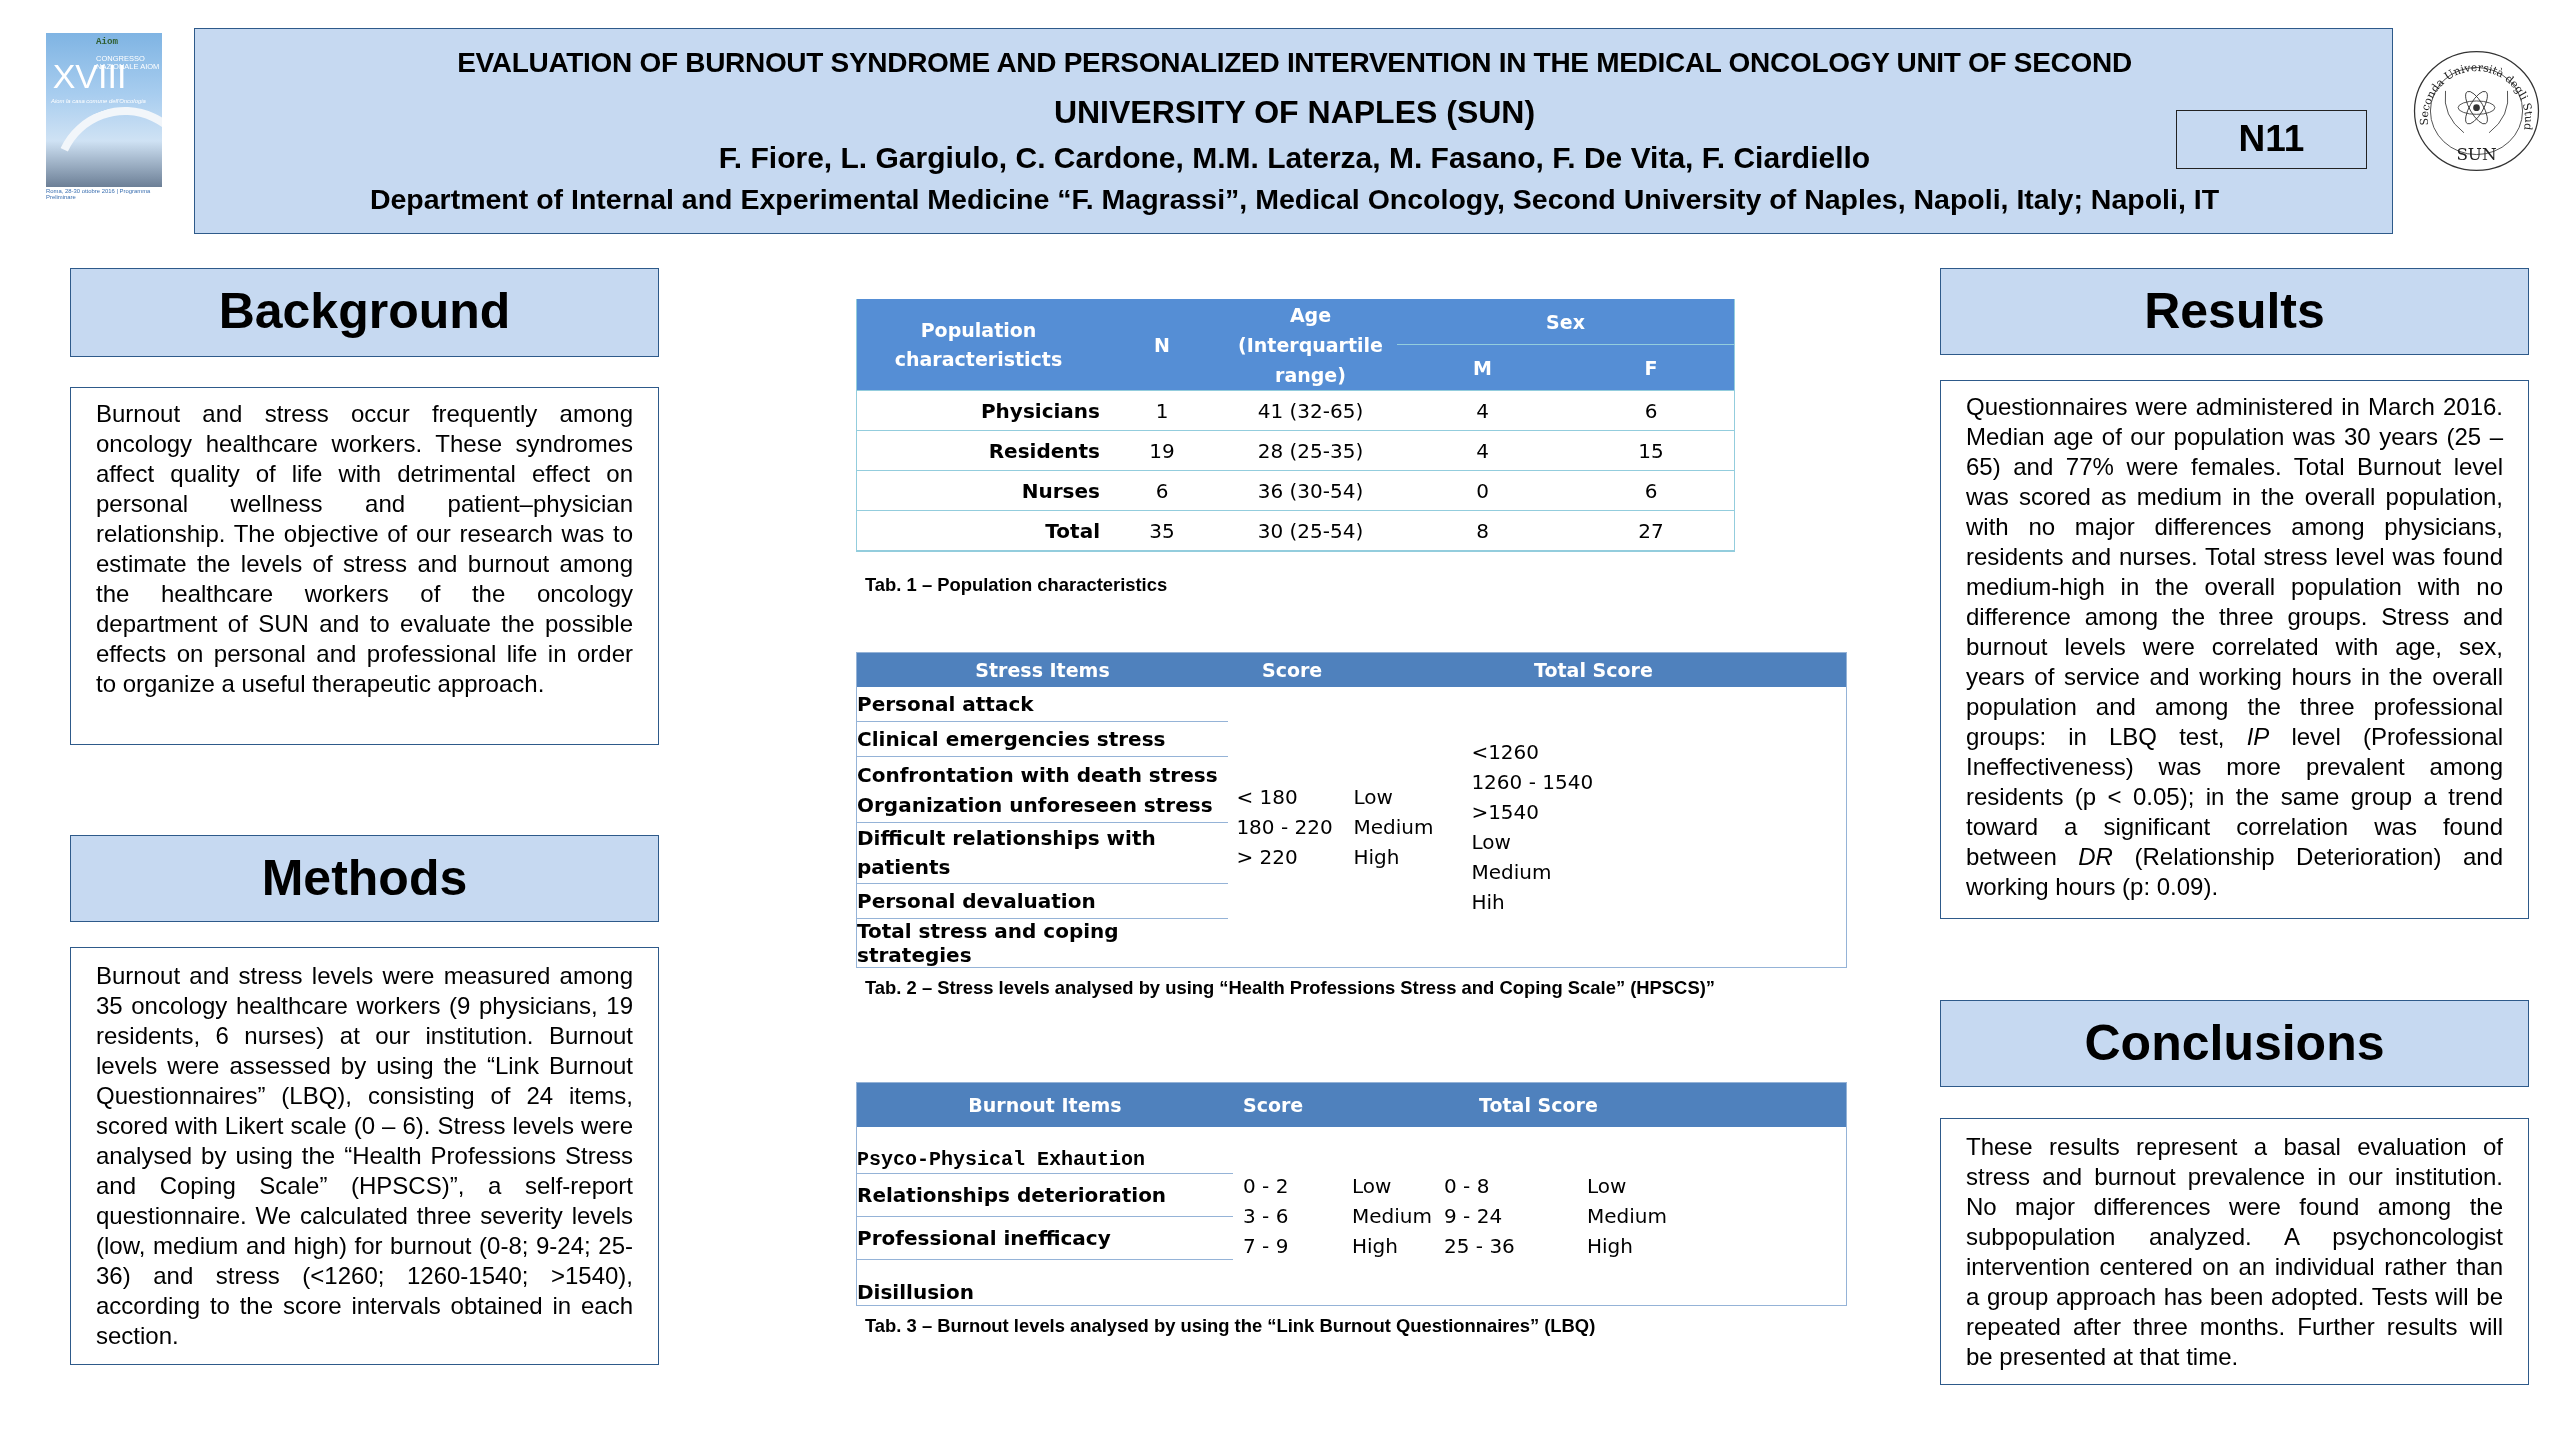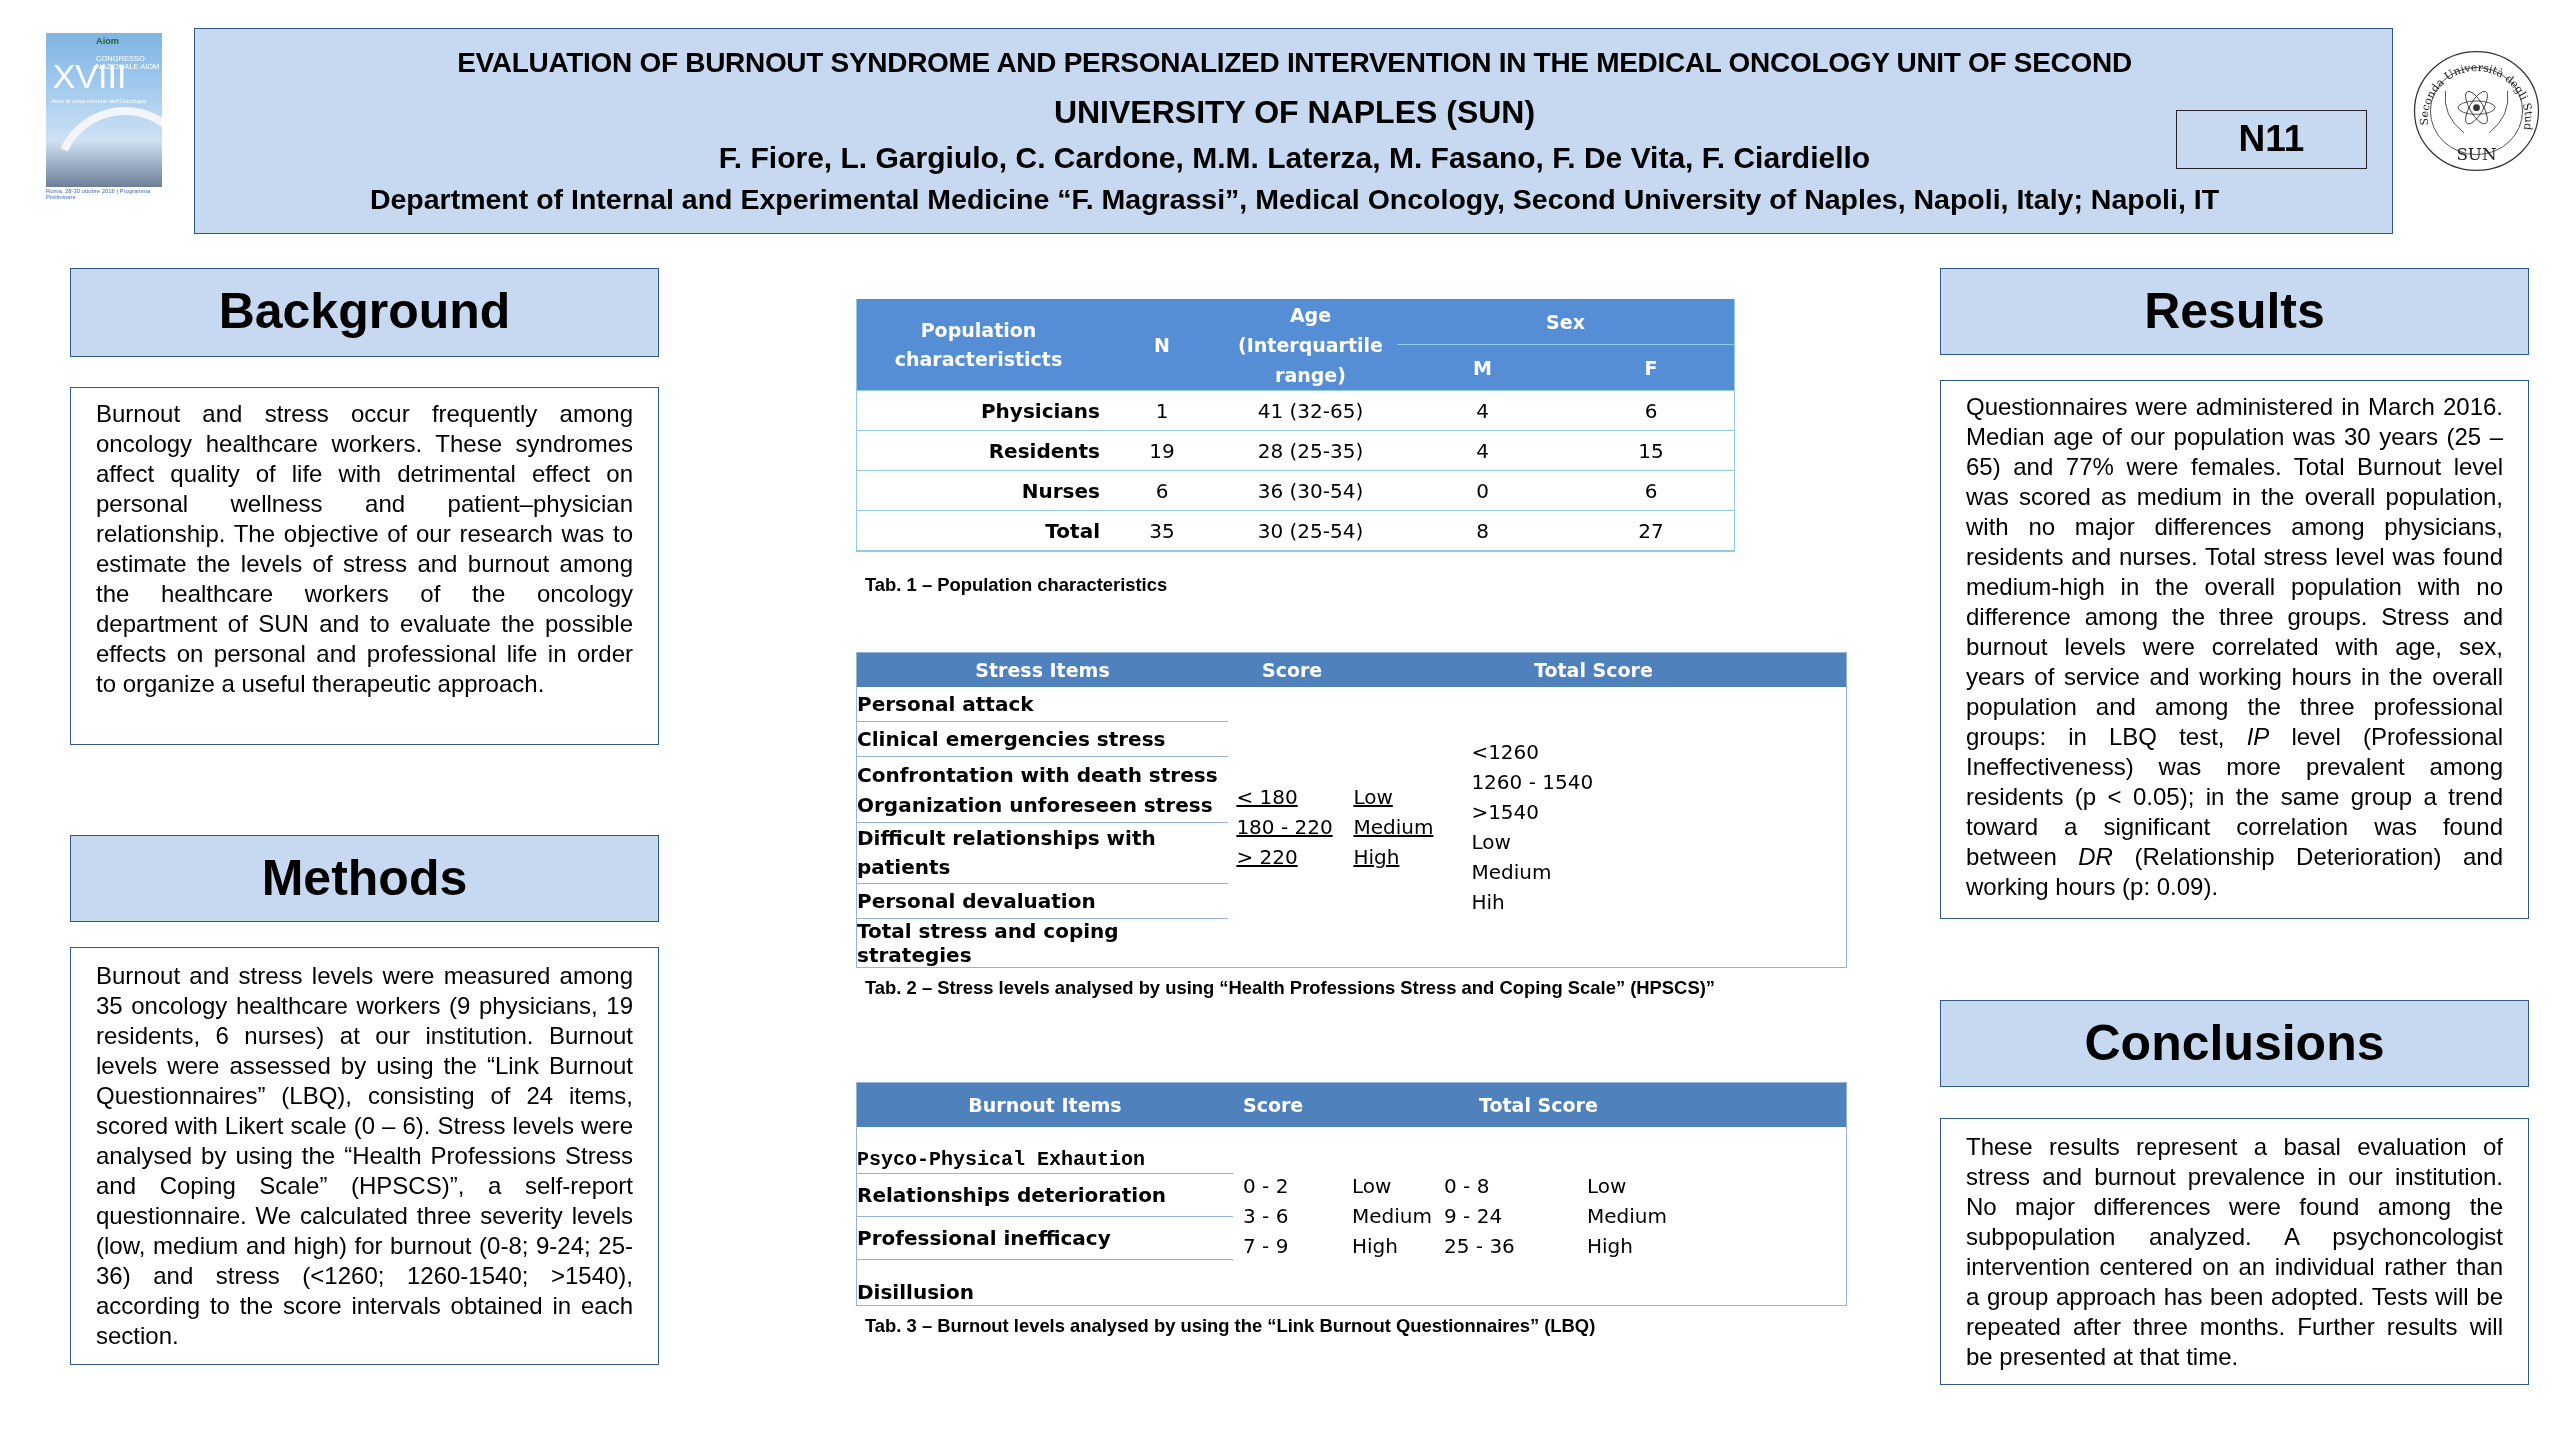--- a/index.html
+++ b/index.html
@@ -16,21 +16,21 @@
   .affil { top:154px; font-size:28.5px; }
   .code-box { left:2176px; top:110px; width:191px; height:59px; border:1.7px solid #222; background:#c6d9f1;
               font-size:37px; font-weight:bold; text-align:center; line-height:55px; }
 
   
   .congress { left:46px; top:33px; width:116px; height:154px; background:linear-gradient(#7fb4e3,#a8cdef 40%,#cfe2f4 70%,#6c7f96); overflow:hidden; }
   .congress .xviii { position:absolute; left:6.7px; top:23.5px; font-size:34px; color:#fff; font-family:"Liberation Sans", sans-serif; }
   .congress .cn { position:absolute; left:50px; top:22px; font-size:7.5px; color:#fff; line-height:8.4px; }
   .congress .tag { position:absolute; left:5px; top:65px; font-size:5.9px; color:#fff; font-style:italic; }
   .congress .arch { position:absolute; left:8.4px; top:74px; width:126px; height:126px; border:8.4px solid #f2f6fa; border-radius:50%; border-bottom-color:transparent; border-left-color:transparent; transform:rotate(-20deg); }
-  .congress .logo-aiom { position:absolute; left:50px; top:3.4px; font-size:9.2px; color:#2f5d2f; font-weight:bold; }
+  .congress .logo-aiom { position:absolute; left:50px; top:3.4px; font-size:9.2px; color:#2f5d2f; font-weight:bold;font-family:Liberation Mono, monospace; }
   .congress-foot { left:46px; top:188px; width:116px; height:11.7px; font-size:5.9px; color:#3a6fb0; }
 
   
   .seal { left:2412px; top:49px; width:129px; height:124px; }
 
   
   .sec-h { background:#c6d9f1; border:1.7px solid #2e5a8a; text-align:center; font-weight:bold; font-size:50px; }
   .sec-b { border:1.7px solid #2e5a8a; background:#fff; font-size:24px; line-height:30px; text-align:justify; }
   .sec-b p { margin:0; }
 
@@ -162,21 +162,21 @@
   <thead>
     <tr>
       <th style="width:371px;">Stress Items</th>
       <th style="width:201px; text-align:left; padding-left:34px;">Score</th>
       <th style="text-align:left; padding-left:71px;">Total Score</th>
     </tr>
   </thead>
   <tbody>
     <tr>
         <td class="item" style="height:34px;">Personal attack</td>
-      <td rowspan="6" class="scale" style="padding-left:8.4px;text-decoration:underline;">
+      <td rowspan="6" class="scale" style="padding-left:8.4px;">
         <div style="display:flex;">
           <div style="width:117px;">
             <div>&lt; 180</div>
             <div>180 - 220</div>
             <div>&gt; 220</div>
           </div>
           <div>
             <div>Low</div>
             <div>Medium</div>
             <div>High</div>

